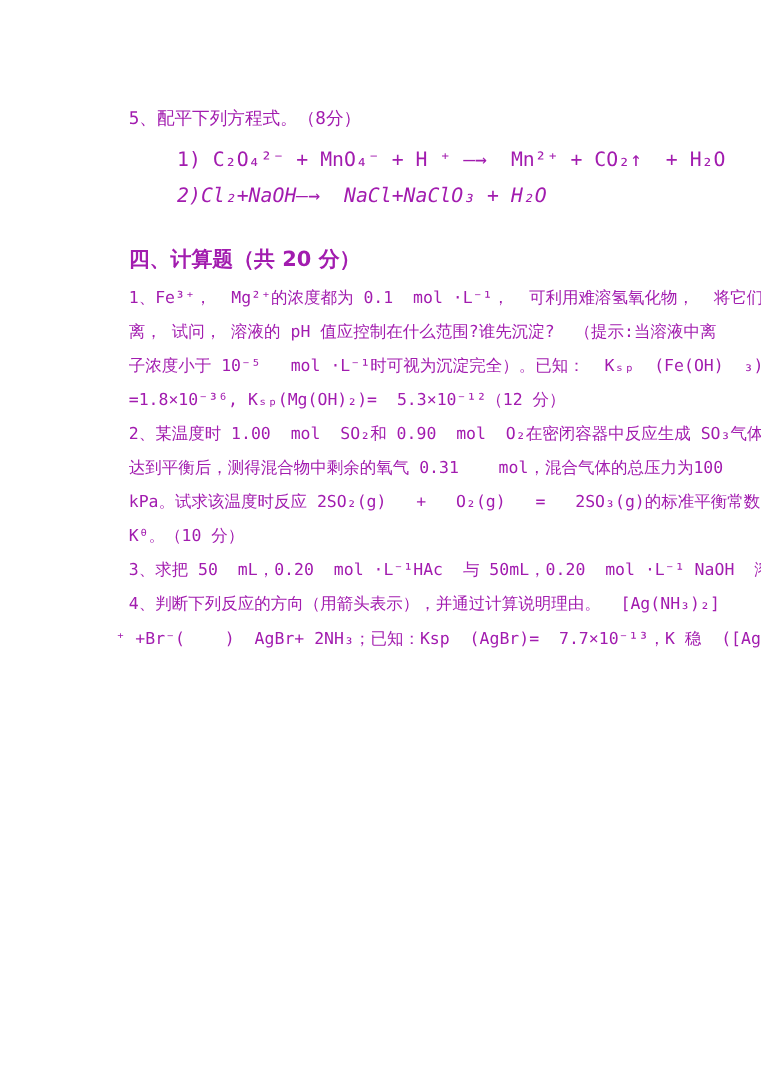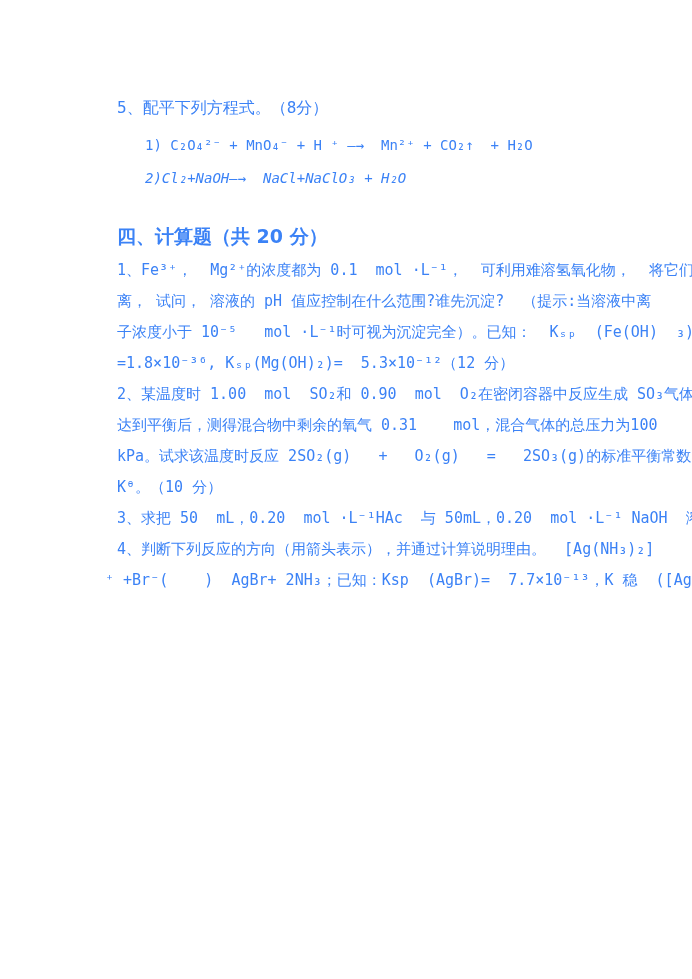--- a/index.html
+++ b/index.html
@@ -5,38 +5,38 @@
   html, body {
     margin: 0;
     padding: 0;
     background: #ffffff;
   }
   .page {
     position: relative;
     width: 692px;
     height: 979px;
     background: #ffffff;
-    color: #3b82f6;
+    color: #a21caf;
     font-family: "DejaVu Sans Mono", "DejaVu Sans", monospace;
     overflow: hidden;
     box-sizing: border-box;
     padding: 97px 28px 8px 117px;
   }
   .line {
     margin: 0;
     white-space: pre;
   }
   .q5-title {
     font-size: 16px;
     line-height: 21px;
   }
   .eq {
-    font-size: 14px;
+    font-size: 18px;
     line-height: 19px;
-    margin-left: 28px;
+    margin-left: 44px;
   }
   .eq-1 { margin-top: 18px; }
   .eq-2 { margin-top: 14px; font-style: italic; }
   .section-heading {
     margin: 38px 0 0 0;
     font-size: 19px;
     line-height: 21px;
     font-weight: bold;
     white-space: pre;
     font-family: "DejaVu Sans", "Liberation Sans", sans-serif;

